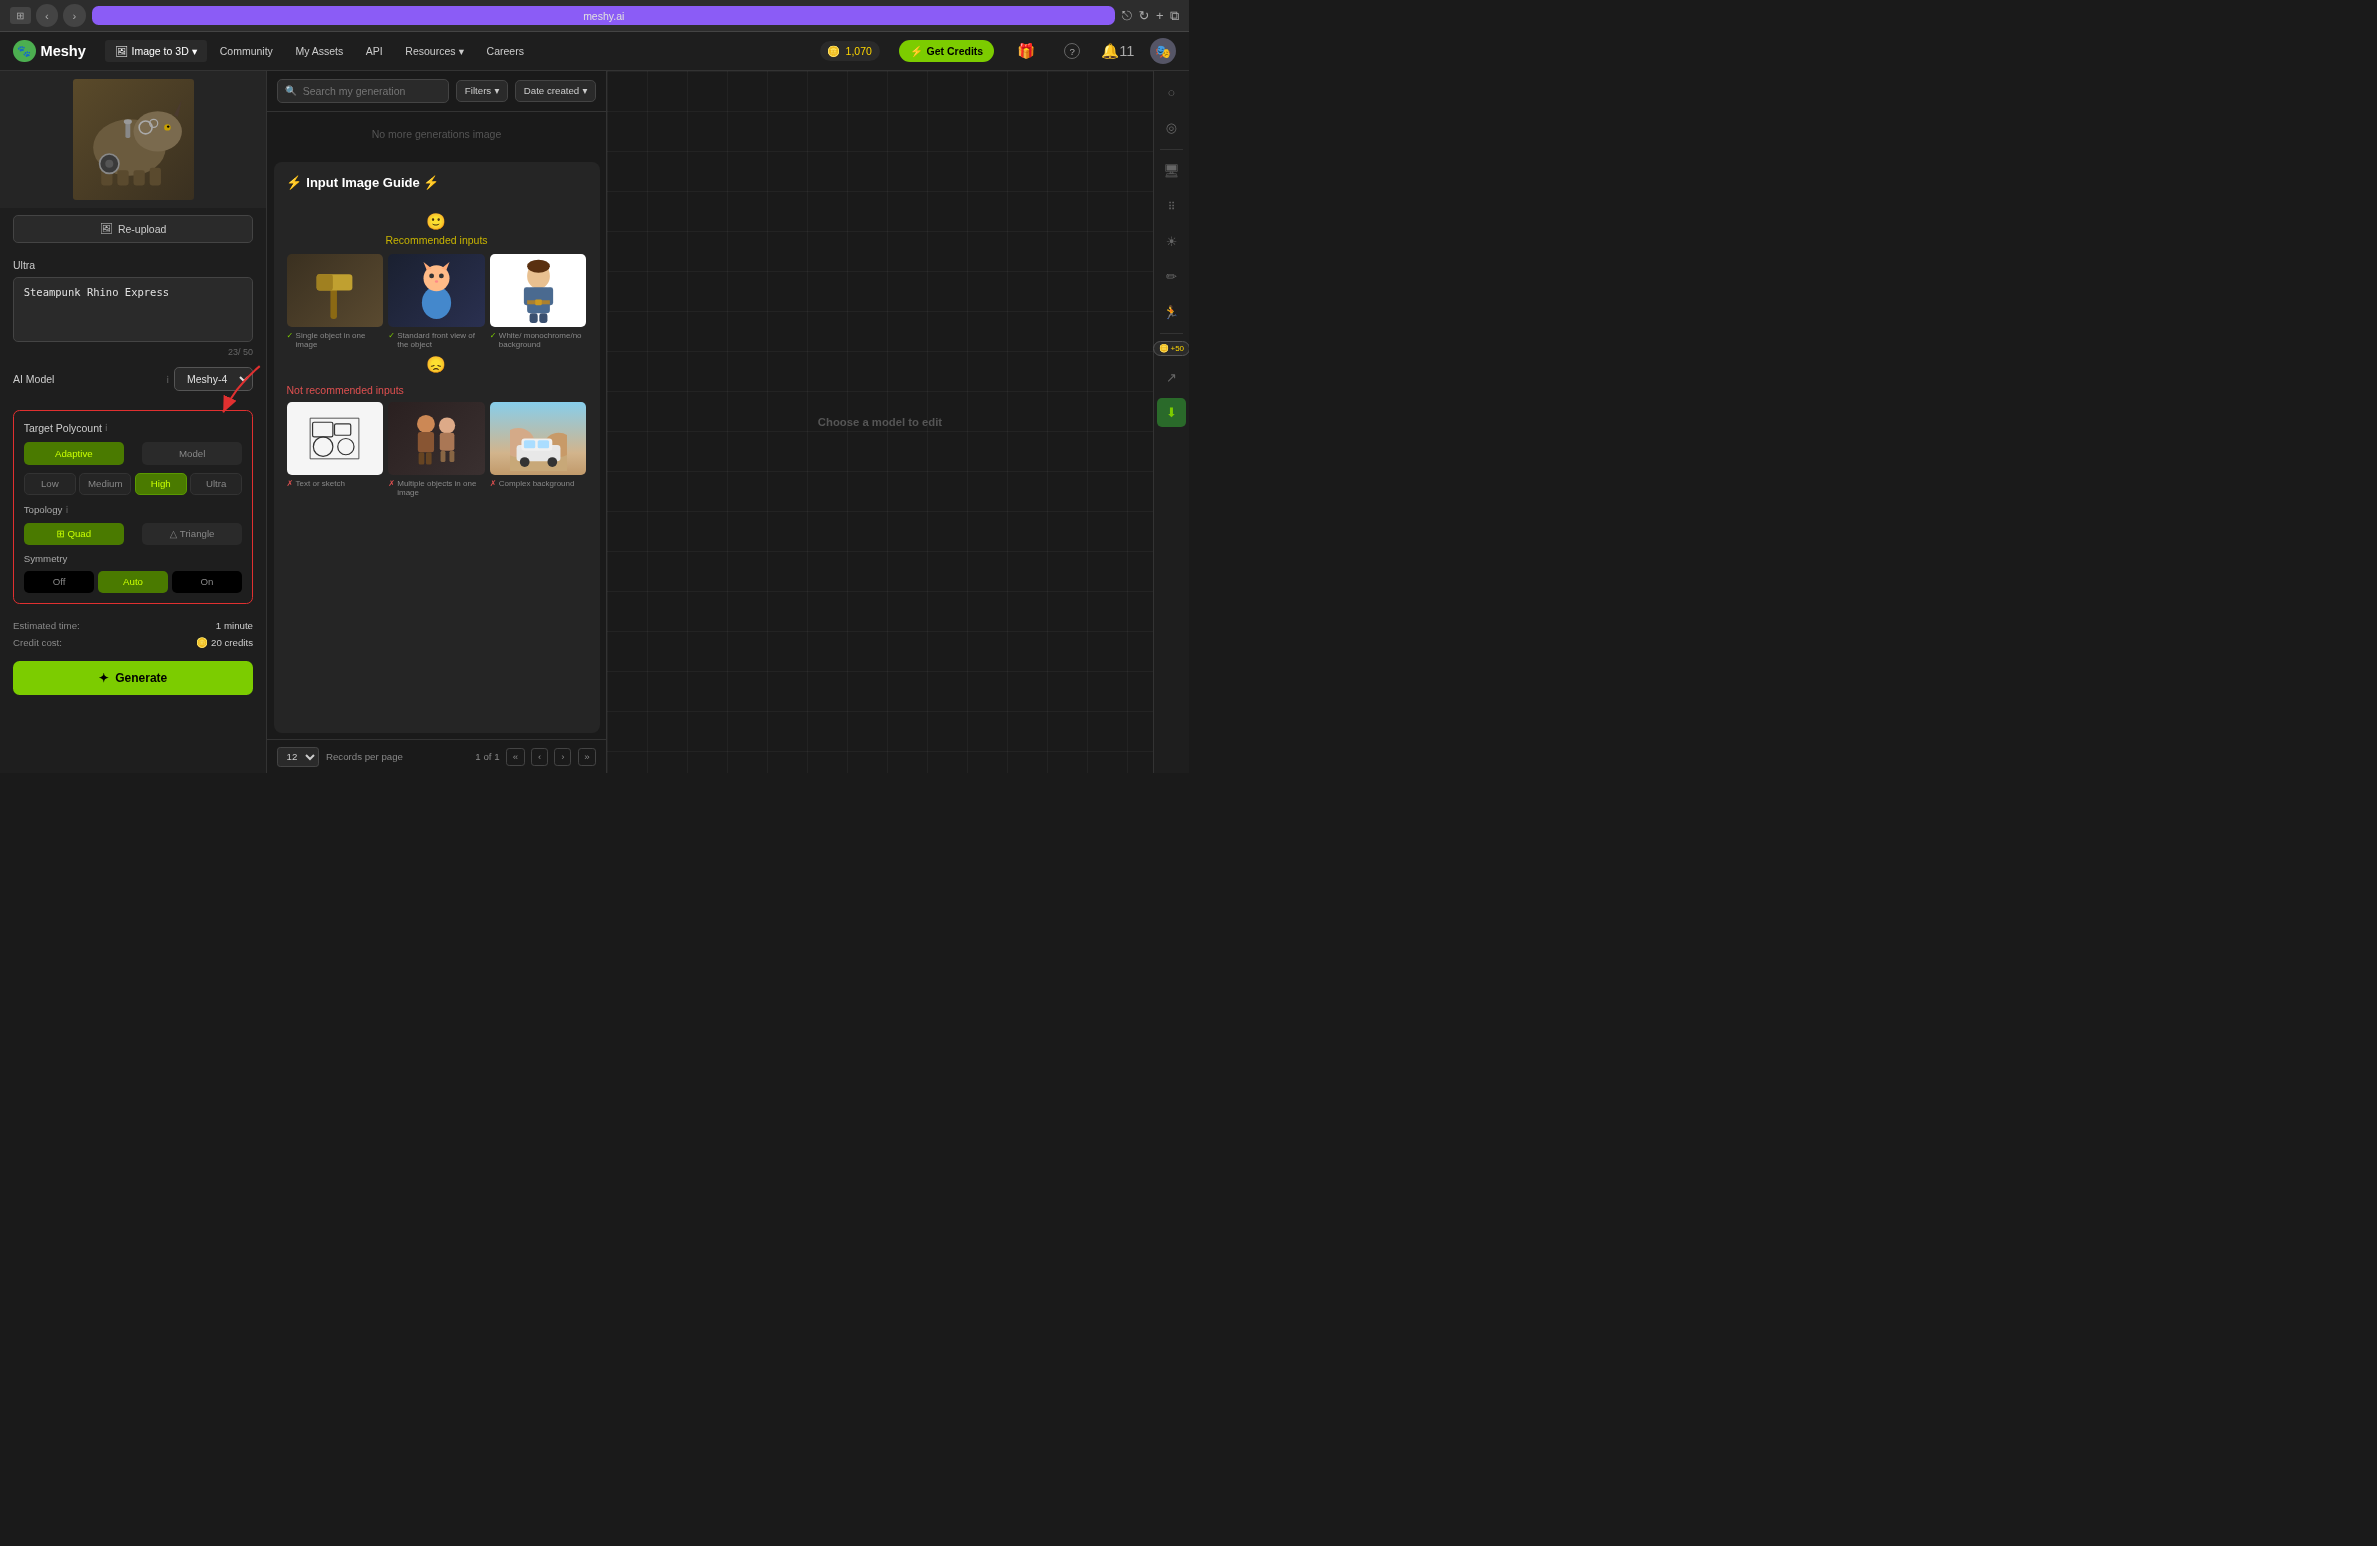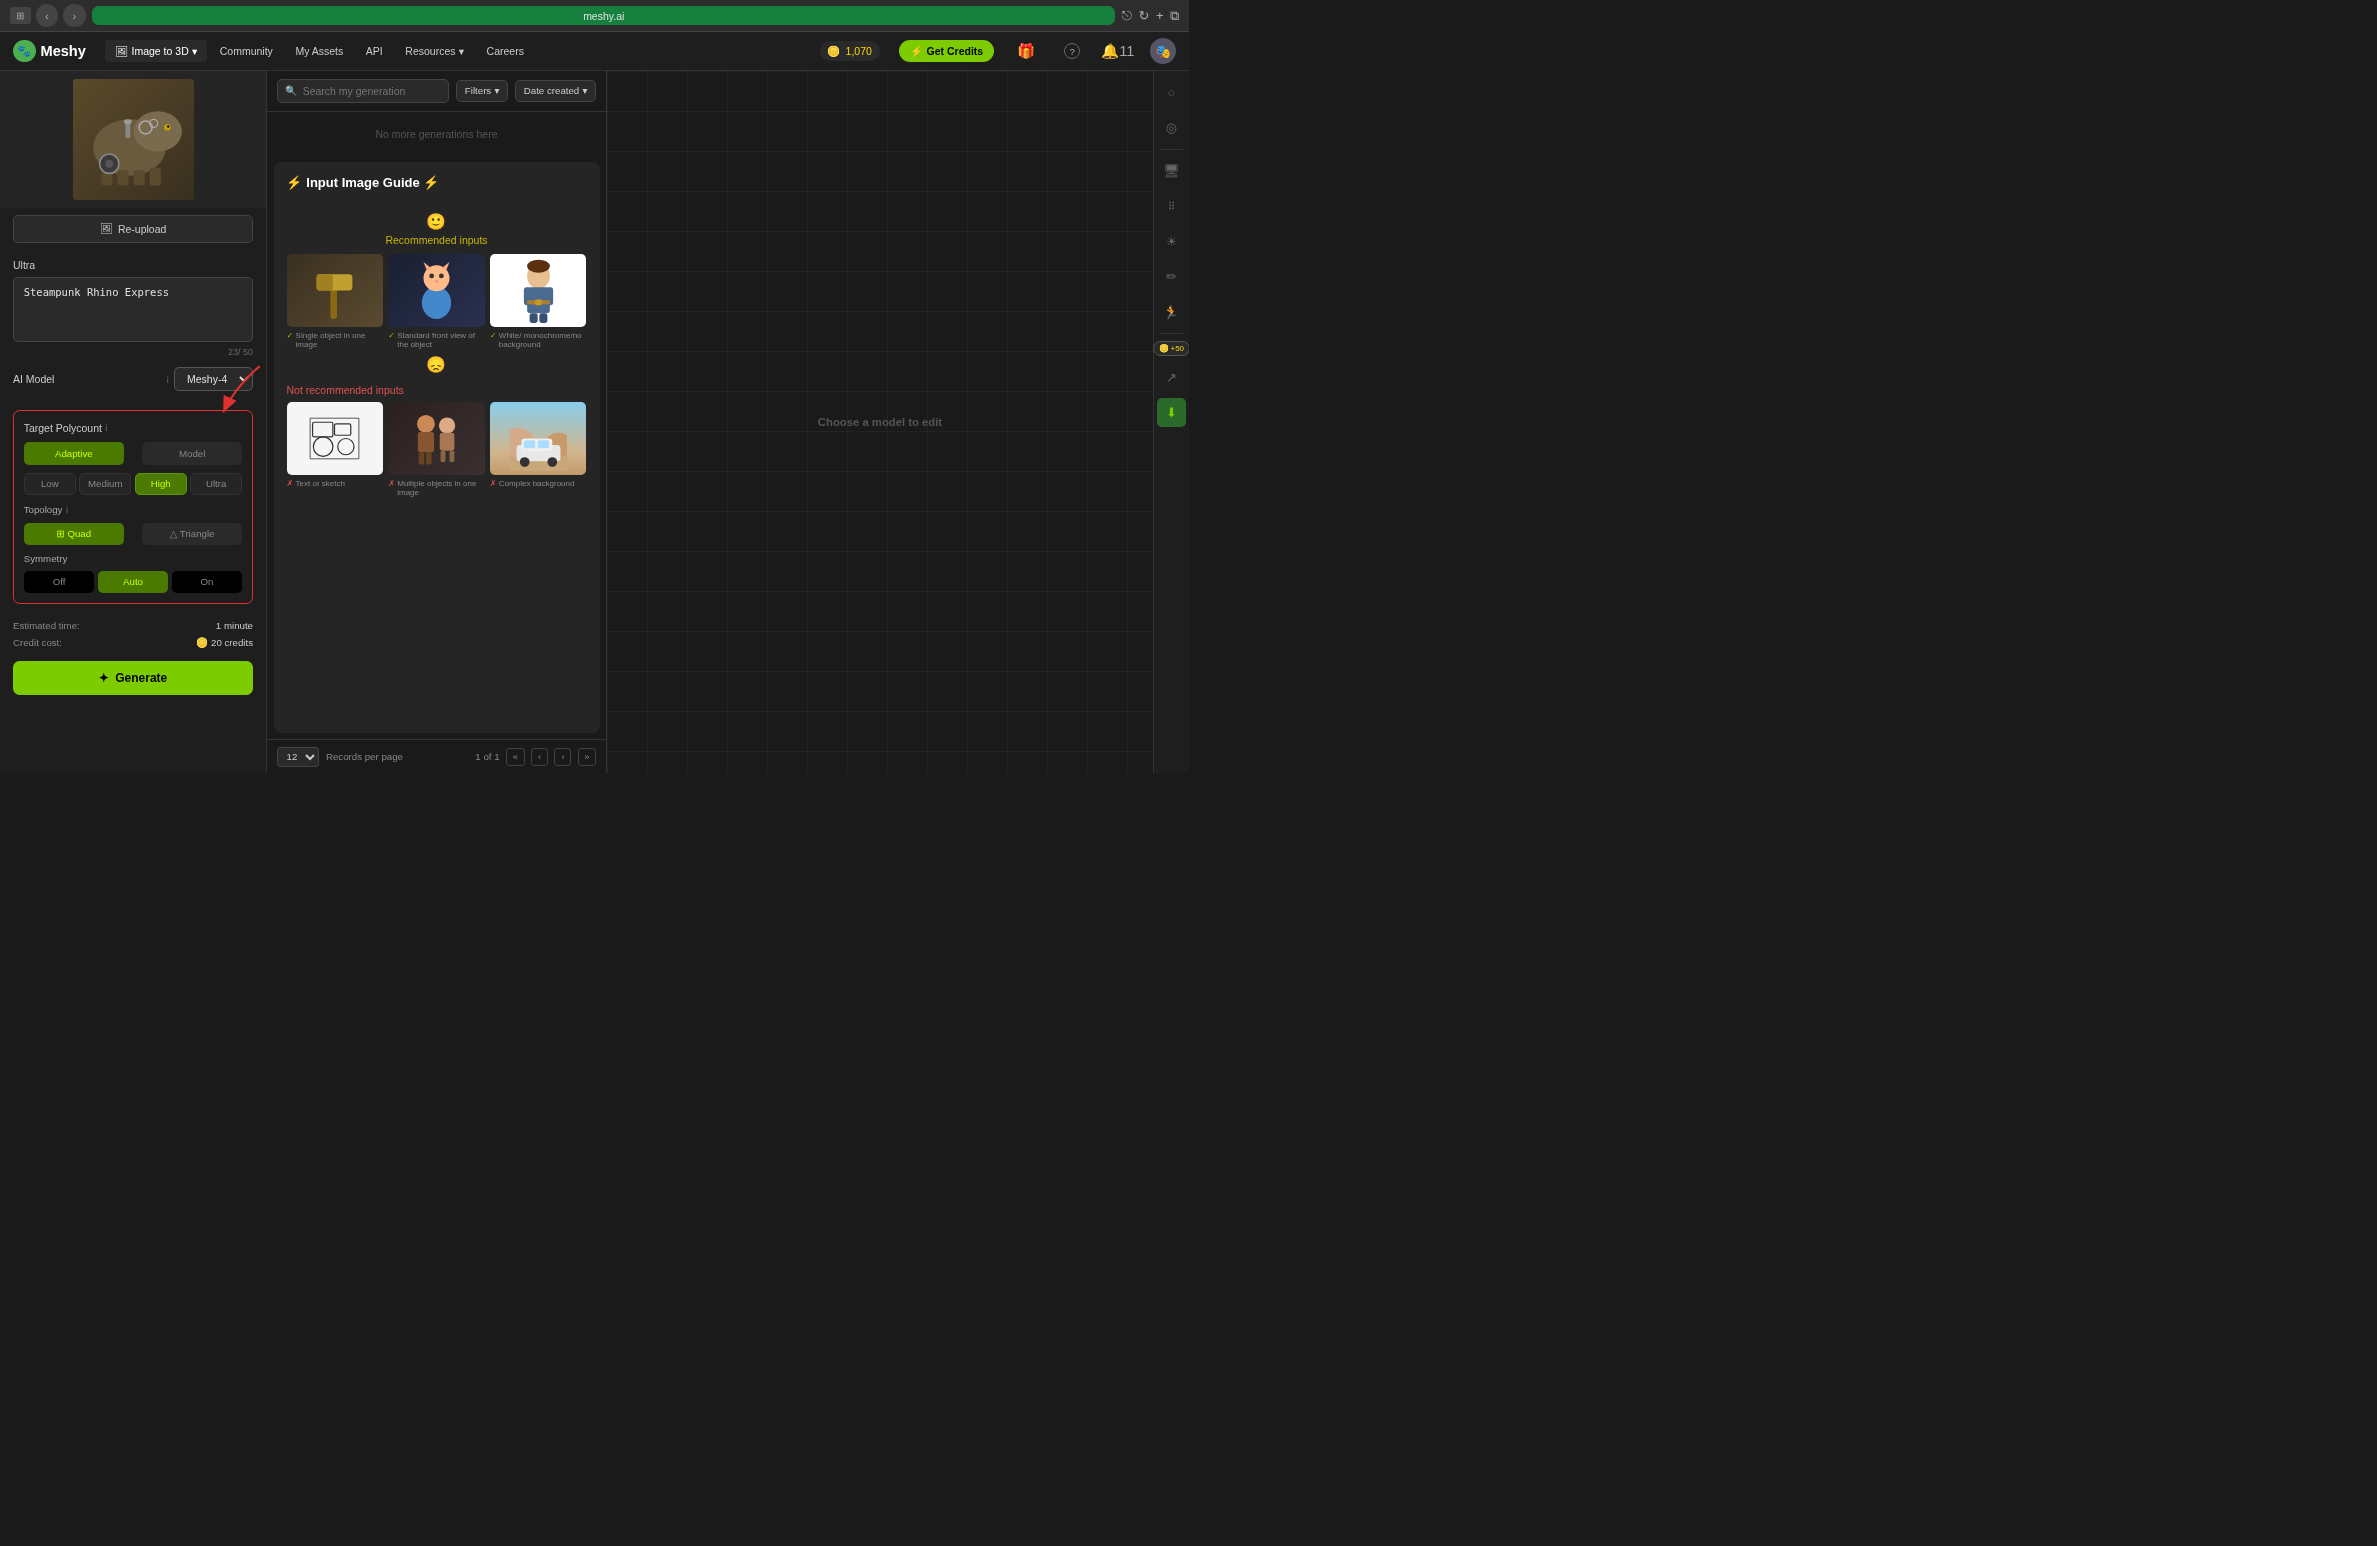--- a/index.html
+++ b/index.html
@@ -45,21 +45,21 @@
       background: #444;
       border: none;
       color: #aaa;
       padding: 3.2px 6.5px;
       border-radius: 3.2px;
       cursor: pointer;
       font-size: 9.7px;
     }
     .address-bar {
       flex: 1;
-      background: #15803d;
+      background: #8b5cf6;
       border: none;
       border-radius: 6.5px;
       padding: 3.2px 9.7px;
       color: #e0e0e0;
       font-size: 10.5px;
       text-align: center;
     }
     .browser-actions {
       display: flex;
       gap: 6.5px;
@@ -812,21 +812,21 @@
       <button class="filter-btn">
         <span>Filters</span>
         <span>▾</span>
       </button>
       <button class="filter-btn">
         <span>Date created</span>
         <span>▾</span>
       </button>
     </div>
 
-    <div class="no-more-text">No more generations here</div>
+    <div class="no-more-text">No more generations image</div>
 
     <div class="guide-panel">
       <div class="guide-title">⚡ Input Image Guide ⚡</div>
 
       <div style="text-align:center;font-size:16px;margin-bottom:3.2px">🙂</div>
       <div class="guide-subtitle">Recommended inputs</div>
 
       <div class="guide-images">
 
         <div class="guide-img-wrap">

